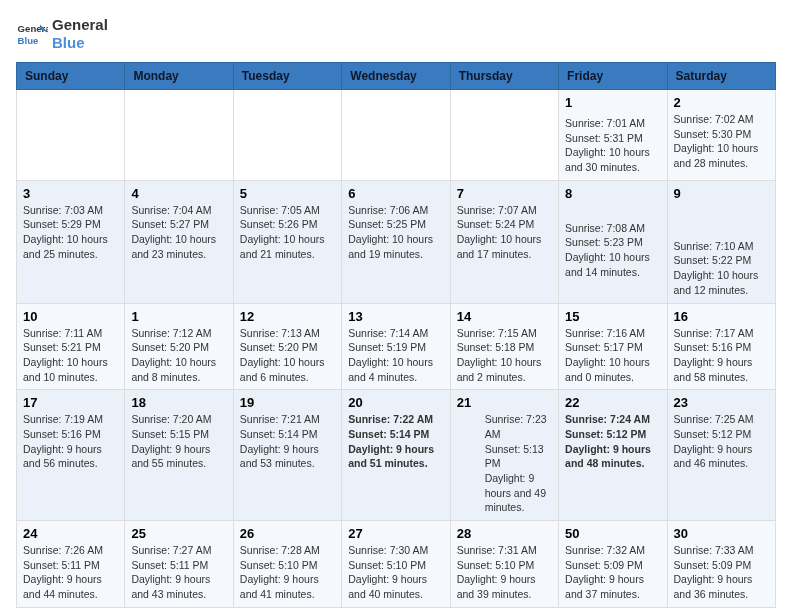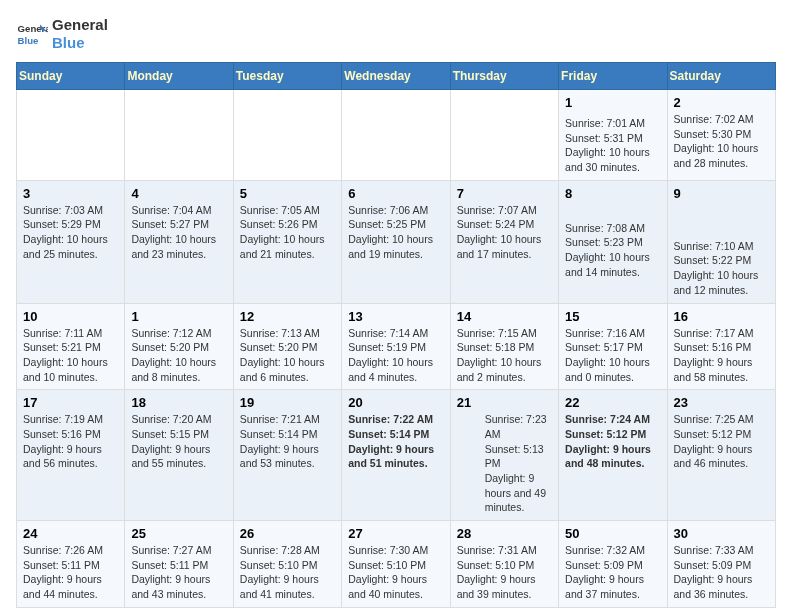--- a/index.html
+++ b/index.html
@@ -46,24 +46,24 @@
       font-size: 16px;
       color: #555;
     }
     table {
       width: 100%;
       border-collapse: collapse;
       font-size: 11px;
     }
     thead th {
       background: #3a7bbf;
-      color: #fef9c3;
+      color: #0f172a;
       font-weight: bold;
       font-size: 12px;
-      padding: 6px 2px;
+      padding: 6px 8px;
       text-align: left;
       border: 1px solid #2e6aa0;
     }
     tbody tr {
       border-bottom: 1px solid #ddd;
     }
     tbody td {
       vertical-align: top;
       padding: 5px 6px;
       border: 1px solid #ddd;

